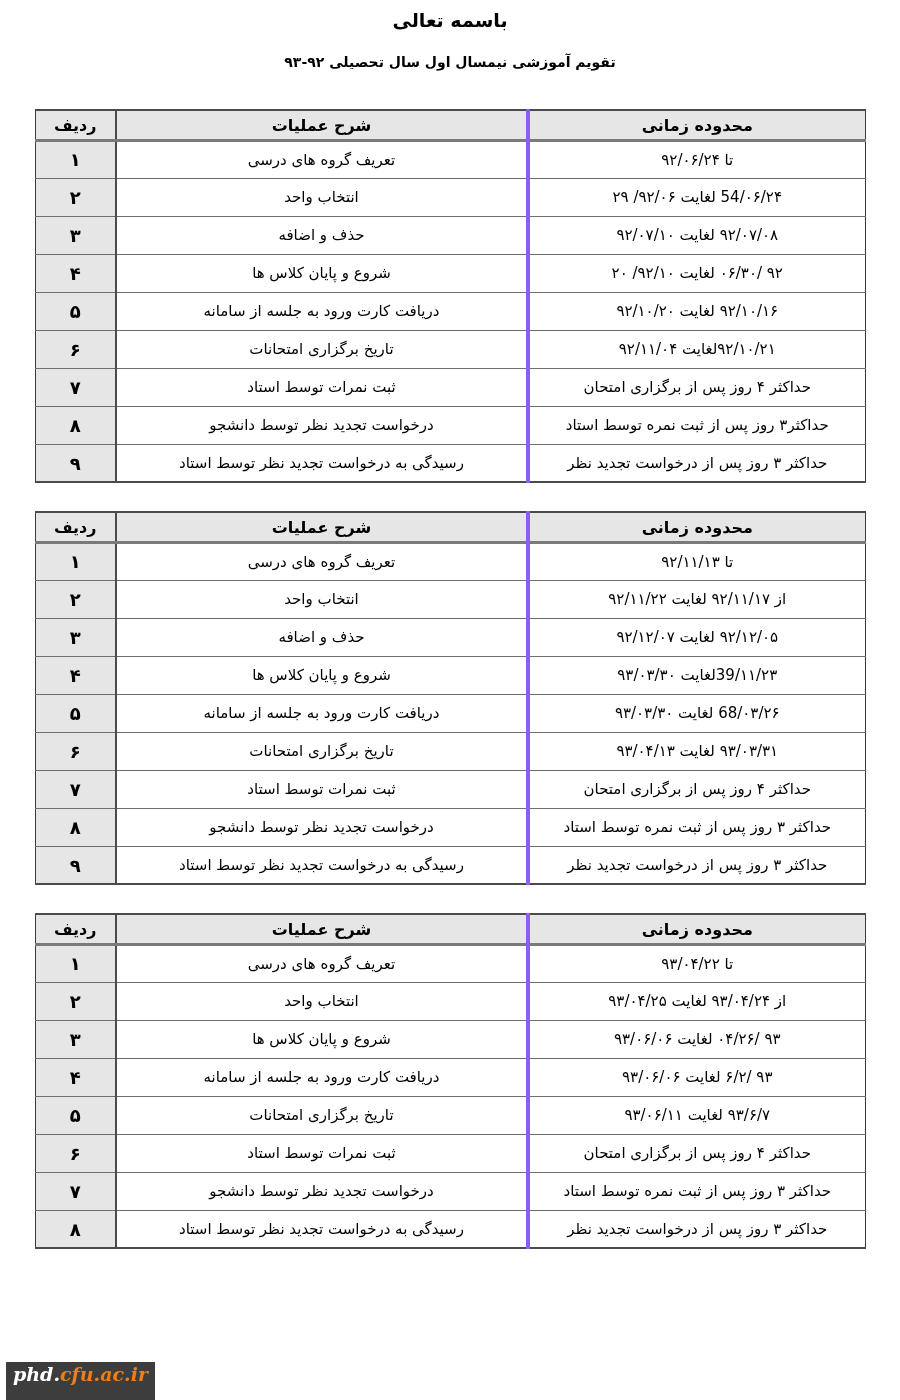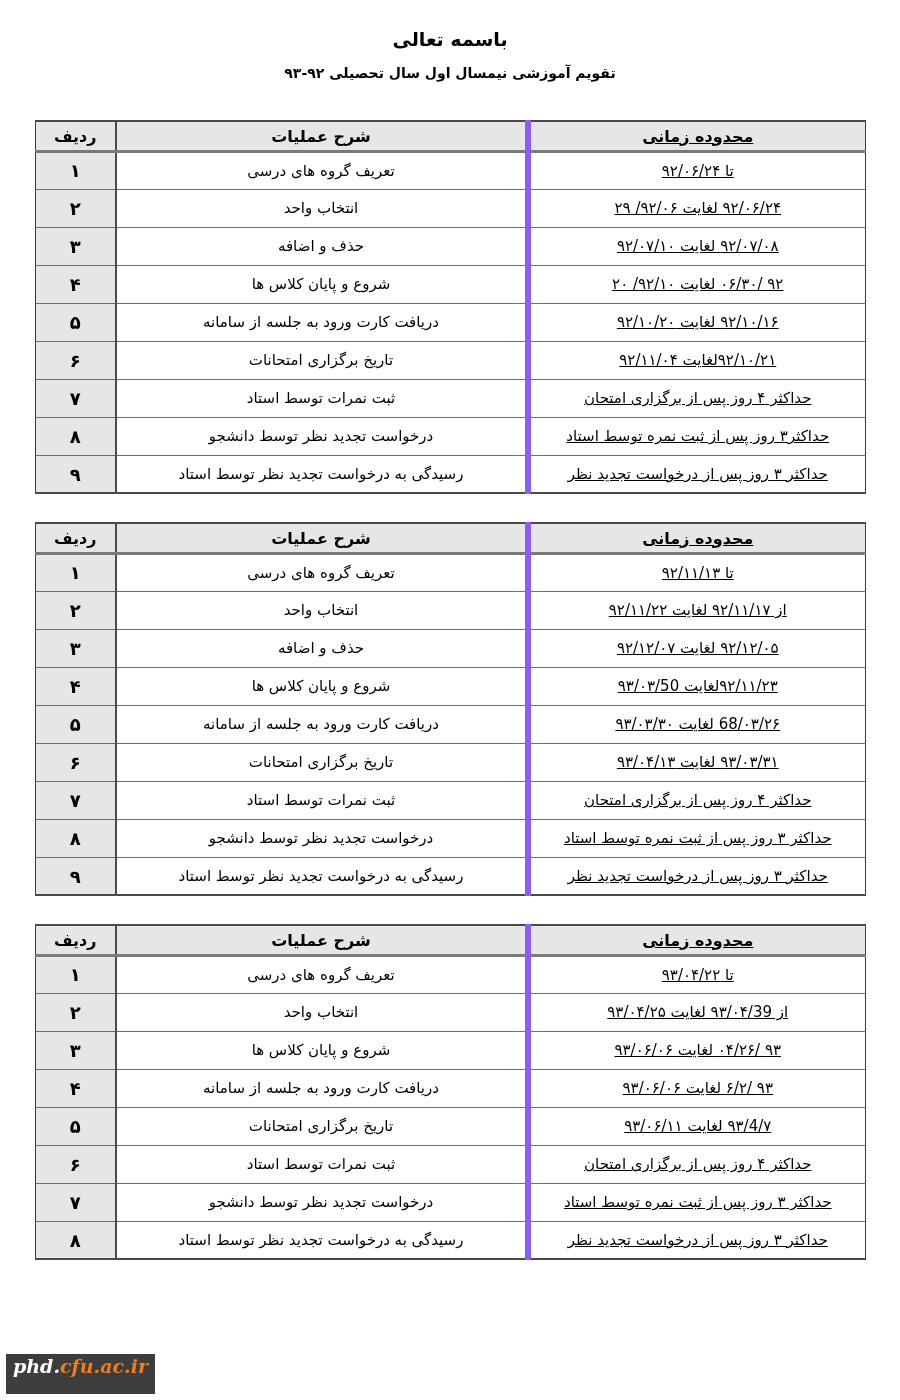--- a/index.html
+++ b/index.html
@@ -27,22 +27,22 @@
 
   
   .doc-title {
     text-align: center;
     font-weight: bold;
     font-size: 19px;
     letter-spacing: 0px;
     line-height: 1.2;
   }
   .basmala {
-    margin: 0;
-    padding-top: 28px;
+    margin: 8px;
+    padding-top: 1px;
     font-size: 19px;
   }
   .section-title {
     text-align: center;
     font-weight: bold;
     font-size: 14px;
     line-height: 1.25;
   }
   .title-1 { padding-top: 14px; padding-bottom: 0; }
 
@@ -93,21 +93,21 @@
 
   .cal-table tbody tr:last-child td {
     border-bottom: 2px solid #4a4a4a;
   }
 
   .cell-time  { font-size: 15px; }
   .cell-desc  { font-size: 15px; }
 
   
   .cal-table th:first-child,
-  .cal-table td:first-child { border-left: 6px solid #8b5cf6; text-decoration: underline; }
+  .cal-table td:first-child { border-left: 4px solid #8b5cf6; }
   .cal-table th:last-child,
   .cal-table td:last-child  { border-right: 2px solid #4a4a4a; }
 
   
   .cal-table .sep-left { border-left: 1px solid #222; }
 
   
   .watermark {
     position: absolute;
     left: 6px;
@@ -152,21 +152,21 @@
         <th>ردیف</th>
       </tr>
     </thead>
     <tbody>
       <tr>
         <td class="cell-time">تا ۹۲/۰۶/۲۴</td>
         <td class="cell-desc sep-left">تعریف گروه های درسی</td>
         <td class="num">۱</td>
       </tr>
       <tr>
-        <td class="cell-time">۹۲/۰۶/۲۴ لغایت ۹۲/۰۶/ ۲۹</td>
+        <td class="cell-time">54/۰۶/۲۴ لغایت ۹۲/۰۶/ ۲۹</td>
         <td class="cell-desc sep-left">انتخاب واحد</td>
         <td class="num">۲</td>
       </tr>
       <tr>
         <td class="cell-time">۹۲/۰۷/۰۸   لغایت ۹۲/۰۷/۱۰</td>
         <td class="cell-desc sep-left">حذف و اضافه</td>
         <td class="num">۳</td>
       </tr>
       <tr>
         <td class="cell-time">۹۲ /۰۶/۳۰   لغایت ۹۲/۱۰/ ۲۰</td>
@@ -227,21 +227,21 @@
         <td class="cell-time">از ۹۲/۱۱/۱۷ لغایت ۹۲/۱۱/۲۲</td>
         <td class="cell-desc sep-left">انتخاب واحد</td>
         <td class="num">۲</td>
       </tr>
       <tr>
         <td class="cell-time">۹۲/۱۲/۰۵  لغایت ۹۲/۱۲/۰۷</td>
         <td class="cell-desc sep-left">حذف و اضافه</td>
         <td class="num">۳</td>
       </tr>
       <tr>
-        <td class="cell-time">۹۲/۱۱/۲۳لغایت ۹۳/۰۳/50</td>
+        <td class="cell-time">39/۱۱/۲۳لغایت ۹۳/۰۳/۳۰</td>
         <td class="cell-desc sep-left">شروع و پایان کلاس ها</td>
         <td class="num">۴</td>
       </tr>
       <tr>
         <td class="cell-time">68/۰۳/۲۶ لغایت ۹۳/۰۳/۳۰</td>
         <td class="cell-desc sep-left">دریافت کارت ورود به جلسه از سامانه</td>
         <td class="num">۵</td>
       </tr>
       <tr>
         <td class="cell-time">۹۳/۰۳/۳۱ لغایت ۹۳/۰۴/۱۳</td>
@@ -282,36 +282,36 @@
         <th>ردیف</th>
       </tr>
     </thead>
     <tbody>
       <tr>
         <td class="cell-time">تا ۹۳/۰۴/۲۲</td>
         <td class="cell-desc sep-left">تعریف گروه های درسی</td>
         <td class="num">۱</td>
       </tr>
       <tr>
-        <td class="cell-time">از ۹۳/۰۴/39 لغایت ۹۳/۰۴/۲۵</td>
+        <td class="cell-time">از ۹۳/۰۴/۲۴ لغایت ۹۳/۰۴/۲۵</td>
         <td class="cell-desc sep-left">انتخاب واحد</td>
         <td class="num">۲</td>
       </tr>
       <tr>
         <td class="cell-time">۹۳ /۰۴/۲۶   لغایت ۹۳/۰۶/۰۶</td>
         <td class="cell-desc sep-left">شروع و پایان کلاس ها</td>
         <td class="num">۳</td>
       </tr>
       <tr>
         <td class="cell-time">۹۳ /۶/۲   لغایت ۹۳/۰۶/۰۶</td>
         <td class="cell-desc sep-left">دریافت کارت ورود به جلسه از سامانه</td>
         <td class="num">۴</td>
       </tr>
       <tr>
-        <td class="cell-time">۹۳/4/۷    لغایت ۹۳/۰۶/۱۱</td>
+        <td class="cell-time">۹۳/۶/۷    لغایت ۹۳/۰۶/۱۱</td>
         <td class="cell-desc sep-left">تاریخ برگزاری امتحانات</td>
         <td class="num">۵</td>
       </tr>
       <tr>
         <td class="cell-time">حداکثر ۴ روز پس از برگزاری امتحان</td>
         <td class="cell-desc sep-left">ثبت نمرات توسط استاد</td>
         <td class="num">۶</td>
       </tr>
       <tr>
         <td class="cell-time">حداکثر ۳ روز پس از ثبت نمره توسط استاد</td>

